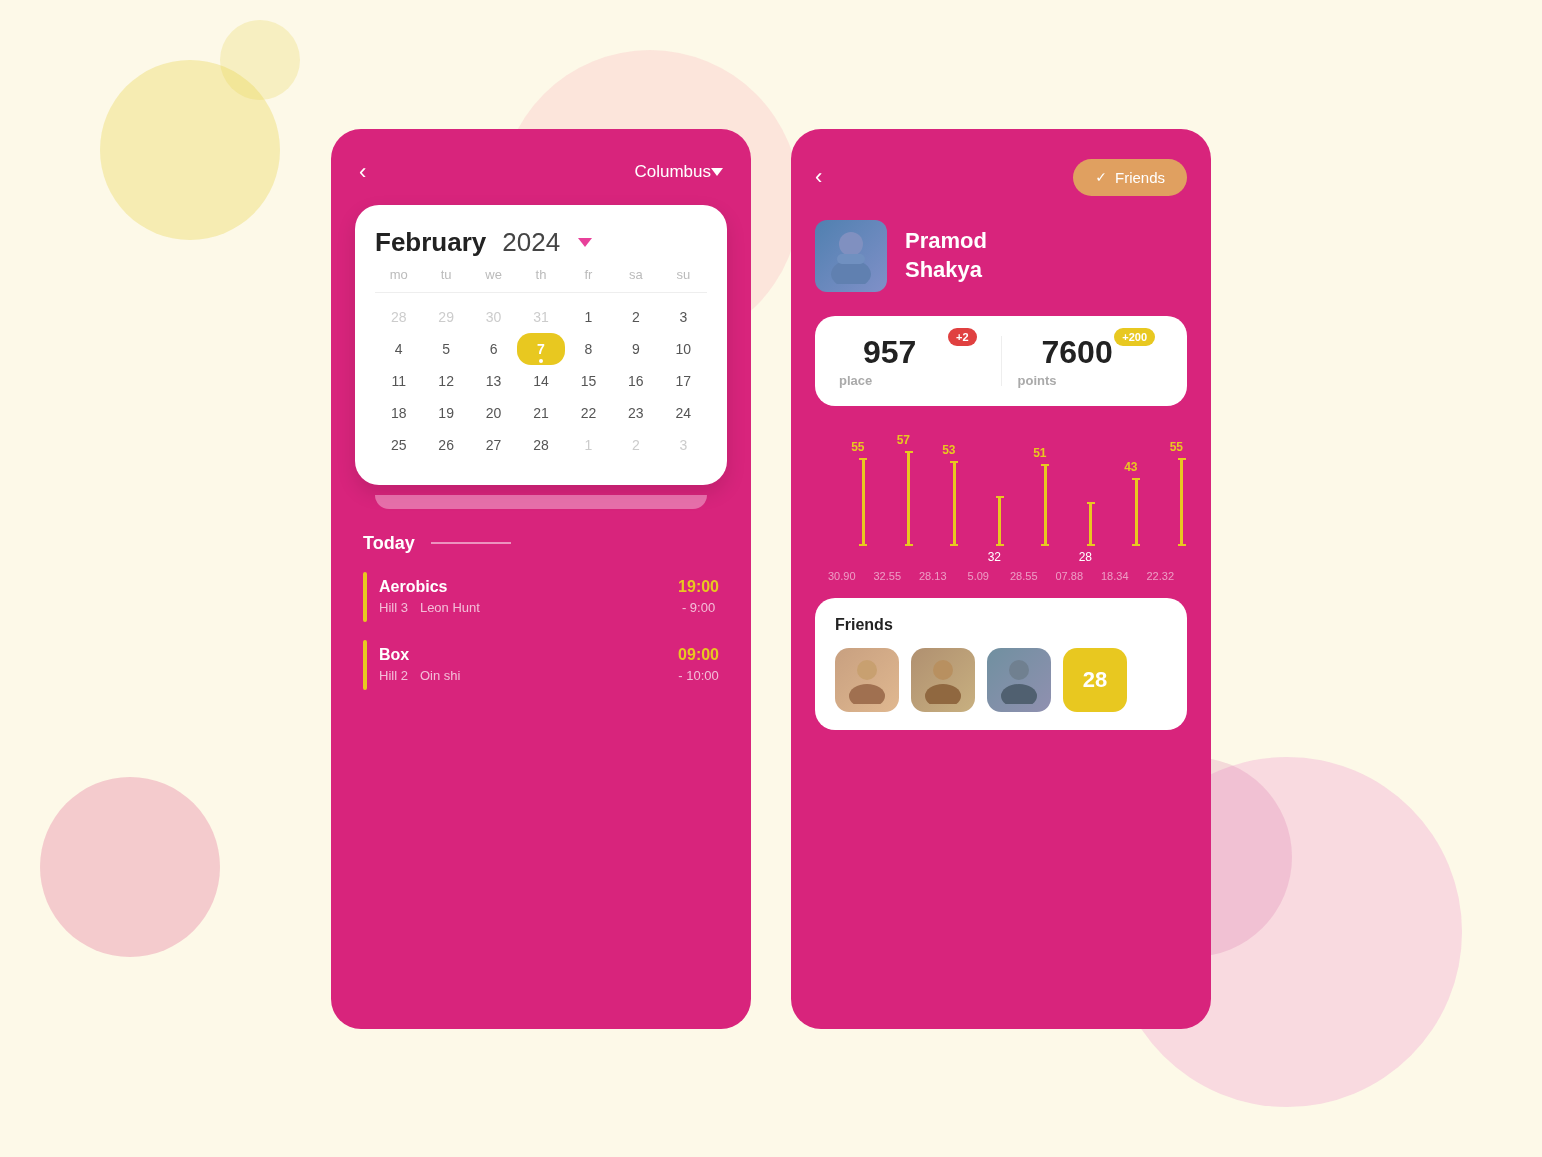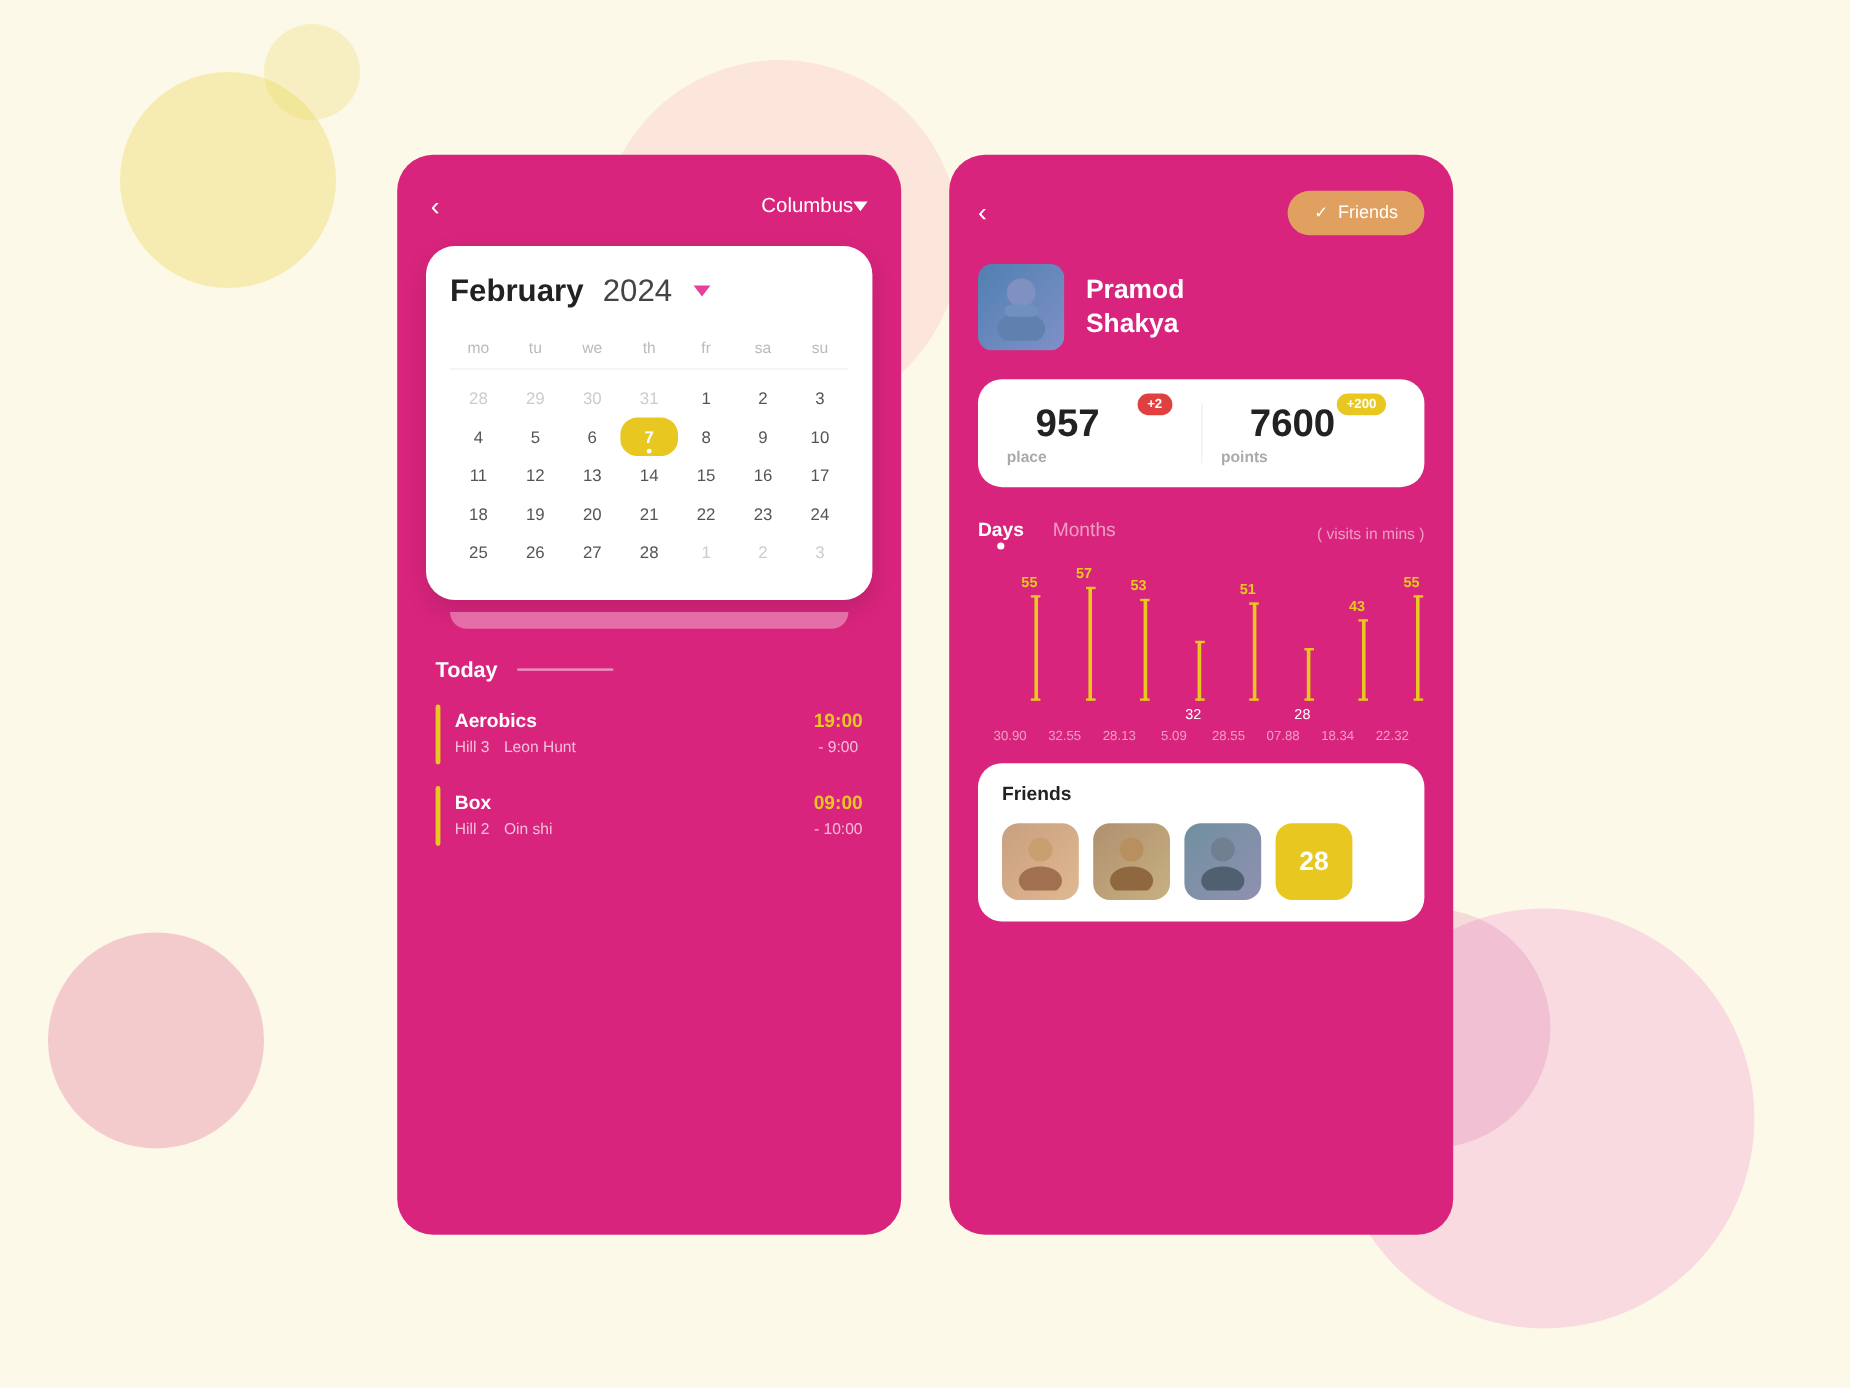--- a/index.html
+++ b/index.html
@@ -126,21 +126,21 @@
       background: #f0a0c8;
       border-radius: 0 0 20px 20px;
       margin: 0 20px;
       opacity: 0.6;
     }
 
     .cal-header {
       display: flex;
       align-items: center;
       gap: 16px;
-      margin-bottom: 20px;
+      margin-bottom: 5px;
     }
 
     .cal-month {
       font-size: 26px;
       font-weight: 600;
       color: #222;
     }
 
     .cal-year {
       font-size: 26px;
@@ -742,25 +742,20 @@
         <div class="stat-label">place</div>
       </div>
       <div class="stat-divider"></div>
       <div class="stat-block">
         <span class="stat-badge stat-badge-yellow">+200</span>
         <div class="stat-value">7600</div>
         <div class="stat-label">points</div>
       </div>
     </div>
 
-    <div class="tabs-row">
-      <div class="tab-item active">Days</div>
-      <div class="tab-item inactive">Months</div>
-      <div class="visits-label">( visits in mins )</div>
-    </div>
 
     <div class="chart-container">
       <div class="chart-bars">
 
         <div class="chart-bar-group">
           <div class="chart-bar-value">55</div>
           <div class="chart-bar" style="height:88px">
             <div class="chart-bar-tick top"></div>
             <div class="chart-bar-tick bottom"></div>
           </div>

